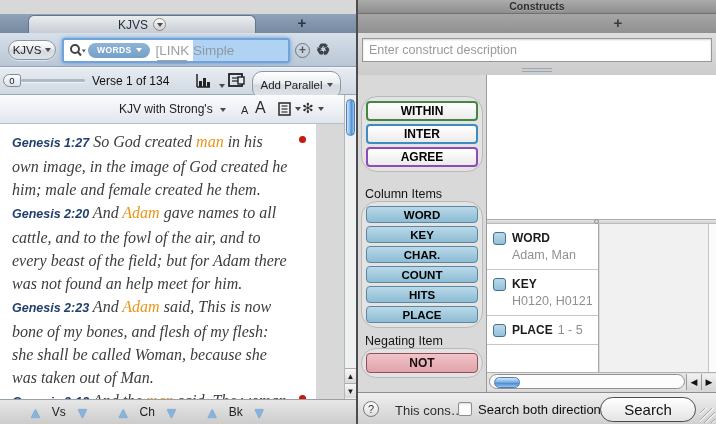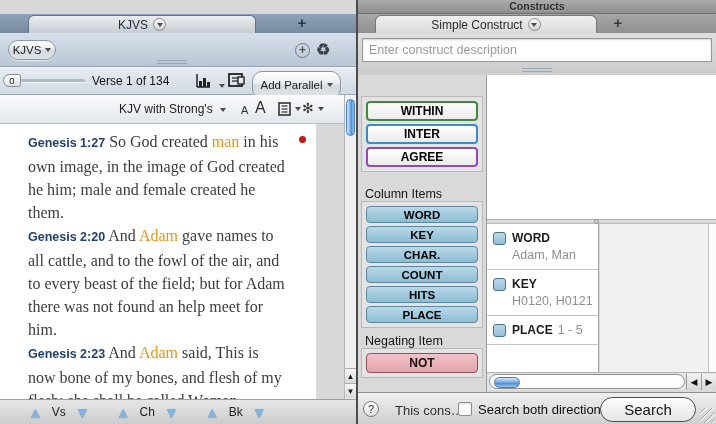--- a/index.html
+++ b/index.html
@@ -61,21 +61,21 @@
   .panesicon{position:absolute;left:228px;top:6px;}
   #addpar-btn{left:252px;top:4px;width:89px;height:28px;}
   .paneheaderL{position:absolute;left:0;top:95px;width:345px;height:29px;
       background:linear-gradient(#fbfcfd,#e1e6ed);border-bottom:1px solid #b6bec9;}
   .panetitle{position:absolute;left:55px;top:7px;width:235px;text-align:center;font-size:12px;color:#202020;}
   .fontA1{position:absolute;left:241px;top:9px;font-size:11px;color:#2b2b2b;}
   .fontA2{position:absolute;left:255px;top:4px;font-size:16px;color:#2b2b2b;}
   .docicon{position:absolute;left:278px;top:7px;display:flex;align-items:center;}
   .gearicon{position:absolute;left:302px;top:5px;font-size:14px;color:#333;}
   .textareaL{position:absolute;left:0;top:124px;width:316px;height:275px;background:#fff;overflow:hidden;
-      padding:6px 26px 0 28px;}
+      padding:6px 26px 0 12px;font-style:italic;}
   .verse{position:relative;margin:0;font-family:"Liberation Serif",serif;font-size:16px;line-height:23px;color:#3c3c41;}
   .vref{font-family:"Liberation Sans",sans-serif;font-weight:bold;font-size:12.5px;color:var(--ref-navy);}
   .hit{color:var(--hit-orange);}
   .vdot{position:absolute;right:-16px;top:6px;width:7px;height:7px;border-radius:50%;background:var(--dot-red);}
   .vscrollL{position:absolute;left:344px;top:95px;width:12px;height:304px;background:#eef0f2;border-left:1px solid #b5b5b5;}
   .vthumb{position:absolute;left:1px;top:4px;width:9px;height:37px;border-radius:5px;border:1px solid #4a7fb8;
       background:linear-gradient(to right,#d2e7fa,#7fb2e6 45%,#4f8ed2 60%,#9ac4ee);}
   .varrows{position:absolute;left:0;bottom:1px;width:100%;}
   .varrows span{display:block;width:100%;height:15px;text-align:center;font-size:8px;line-height:15px;color:#1a1a1a;
       background:linear-gradient(#f6f6f6,#d9d9d9);border-top:1px solid #adadad;}
@@ -98,21 +98,21 @@
       display:flex;align-items:center;justify-content:center;font-size:12px;color:#2c2c2c;}
   .newtabR{position:absolute;left:248px;top:0;width:24px;height:19px;font-size:15px;font-weight:bold;
       color:#3a3a3a;text-align:center;line-height:18px;}
   .descrow{position:absolute;left:0;top:33px;width:100%;height:42px;background:linear-gradient(#dedede,#cccccc);}
   #desc-input{position:absolute;left:4px;top:5px;width:350px;height:24px;border:1px solid #979797;background:#fff;
       font-family:"Liberation Sans",sans-serif;font-size:12.5px;color:#444;padding:0 6px;
       box-shadow:inset 0 1px 2px rgba(0,0,0,.18);}
   #desc-input::placeholder{color:#9a9a9a;opacity:1;}
   .sidebarR{position:absolute;left:0;top:75px;width:129px;height:317px;background:#d9d9d9;border-right:1px solid #9b9b9b;}
   .sblabel{position:absolute;left:7px;font-size:12.5px;color:#141414;}
-  .group{position:absolute;left:3px;width:122px;background:#e3e3e3;border:1px solid #b9b9b9;border-radius:0;
+  .group{position:absolute;left:3px;width:122px;background:#e3e3e3;border:1px solid #b9b9b9;border-radius:16px;
       padding:4px;display:flex;flex-direction:column;gap:3px;}
   .cbtn{height:20px;border:2px solid #888;border-radius:4px;background:linear-gradient(#ffffff,#ebebeb);
       font-size:12px;font-weight:bold;color:#000;display:flex;align-items:center;justify-content:center;}
   .bluebtn{height:17px;border:1px solid #5d87a0;border-radius:4px;
       background:linear-gradient(#b9d9e8,#8cbcd4);font-size:11.5px;font-weight:bold;color:#000;
       display:flex;align-items:center;justify-content:center;}
   .notbtn{height:20px;border:1px solid #915058;border-radius:4px;
       background:linear-gradient(#f2c3c9,#e0a3ab);font-size:12px;font-weight:bold;color:#1a0c0e;
       display:flex;align-items:center;justify-content:center;}
   .mainwhite{position:absolute;left:129px;top:75px;width:229px;height:144px;background:#fff;}
@@ -163,20 +163,35 @@
           </span>
       </div>
       <div class="newtabL">+</div>
     </div>
 
     <div class="toolbar1L">
       <button class="aquabtn" id="kjvs-btn">
         <span>KJVS</span>
         <i class="dt"></i>
       </button>
+      <div class="searchfield">
+        <span class="mag">
+          <svg width="17" height="16" viewBox="0 0 17 16">
+              <circle cx="6" cy="6" r="4" fill="none" stroke="#444" stroke-width="2"></circle>
+              <line x1="9" y1="9" x2="12" y2="12.5" stroke="#444" stroke-width="2"></line>
+              <polygon points="12,6 17,6 14.5,10" fill="#555" transform="scale(0.8) translate(4,2)"></polygon>
+            </svg>
+        </span>
+        <span class="pill">
+          <span>WORDS</span>
+          <i class="dt w"></i>
+        </span>
+        <span class="typed">[LINK </span>
+        <span class="selection">Simple</span>
+      </div>
       <span class="pluscirc">+</span>
       <span class="research">♻</span>
       <span class="handlelines" style="left:157px;bottom:2px;"></span>
     </div>
 
     <div class="toolbar2L">
       <span class="slbadge">0</span>
       <span class="sltrack"></span>
       <span class="versecount">Verse 1 of 134</span>
       <span class="charticon">
@@ -255,26 +270,20 @@
         </span>
       </div>
   </div>
 
   <div id="divider"></div>
 
   <div id="right">
     <div class="titlebarR">Constructs</div>
 
     <div class="tabbarR">
-      <div class="tabR">
-        <span>Simple Construct</span>
-        <span class="disc">
-            <i class="dt"></i>
-          </span>
-      </div>
       <div class="newtabR">+</div>
     </div>
 
     <div class="descrow">
       <input id="desc-input" placeholder="Enter construct description" style="">
       <span class="handlelines" style="left:164px;bottom:3px;"></span>
     </div>
 
     <div class="sidebarR">
       <div class="group" id="connect-group" style="top:21px;">

